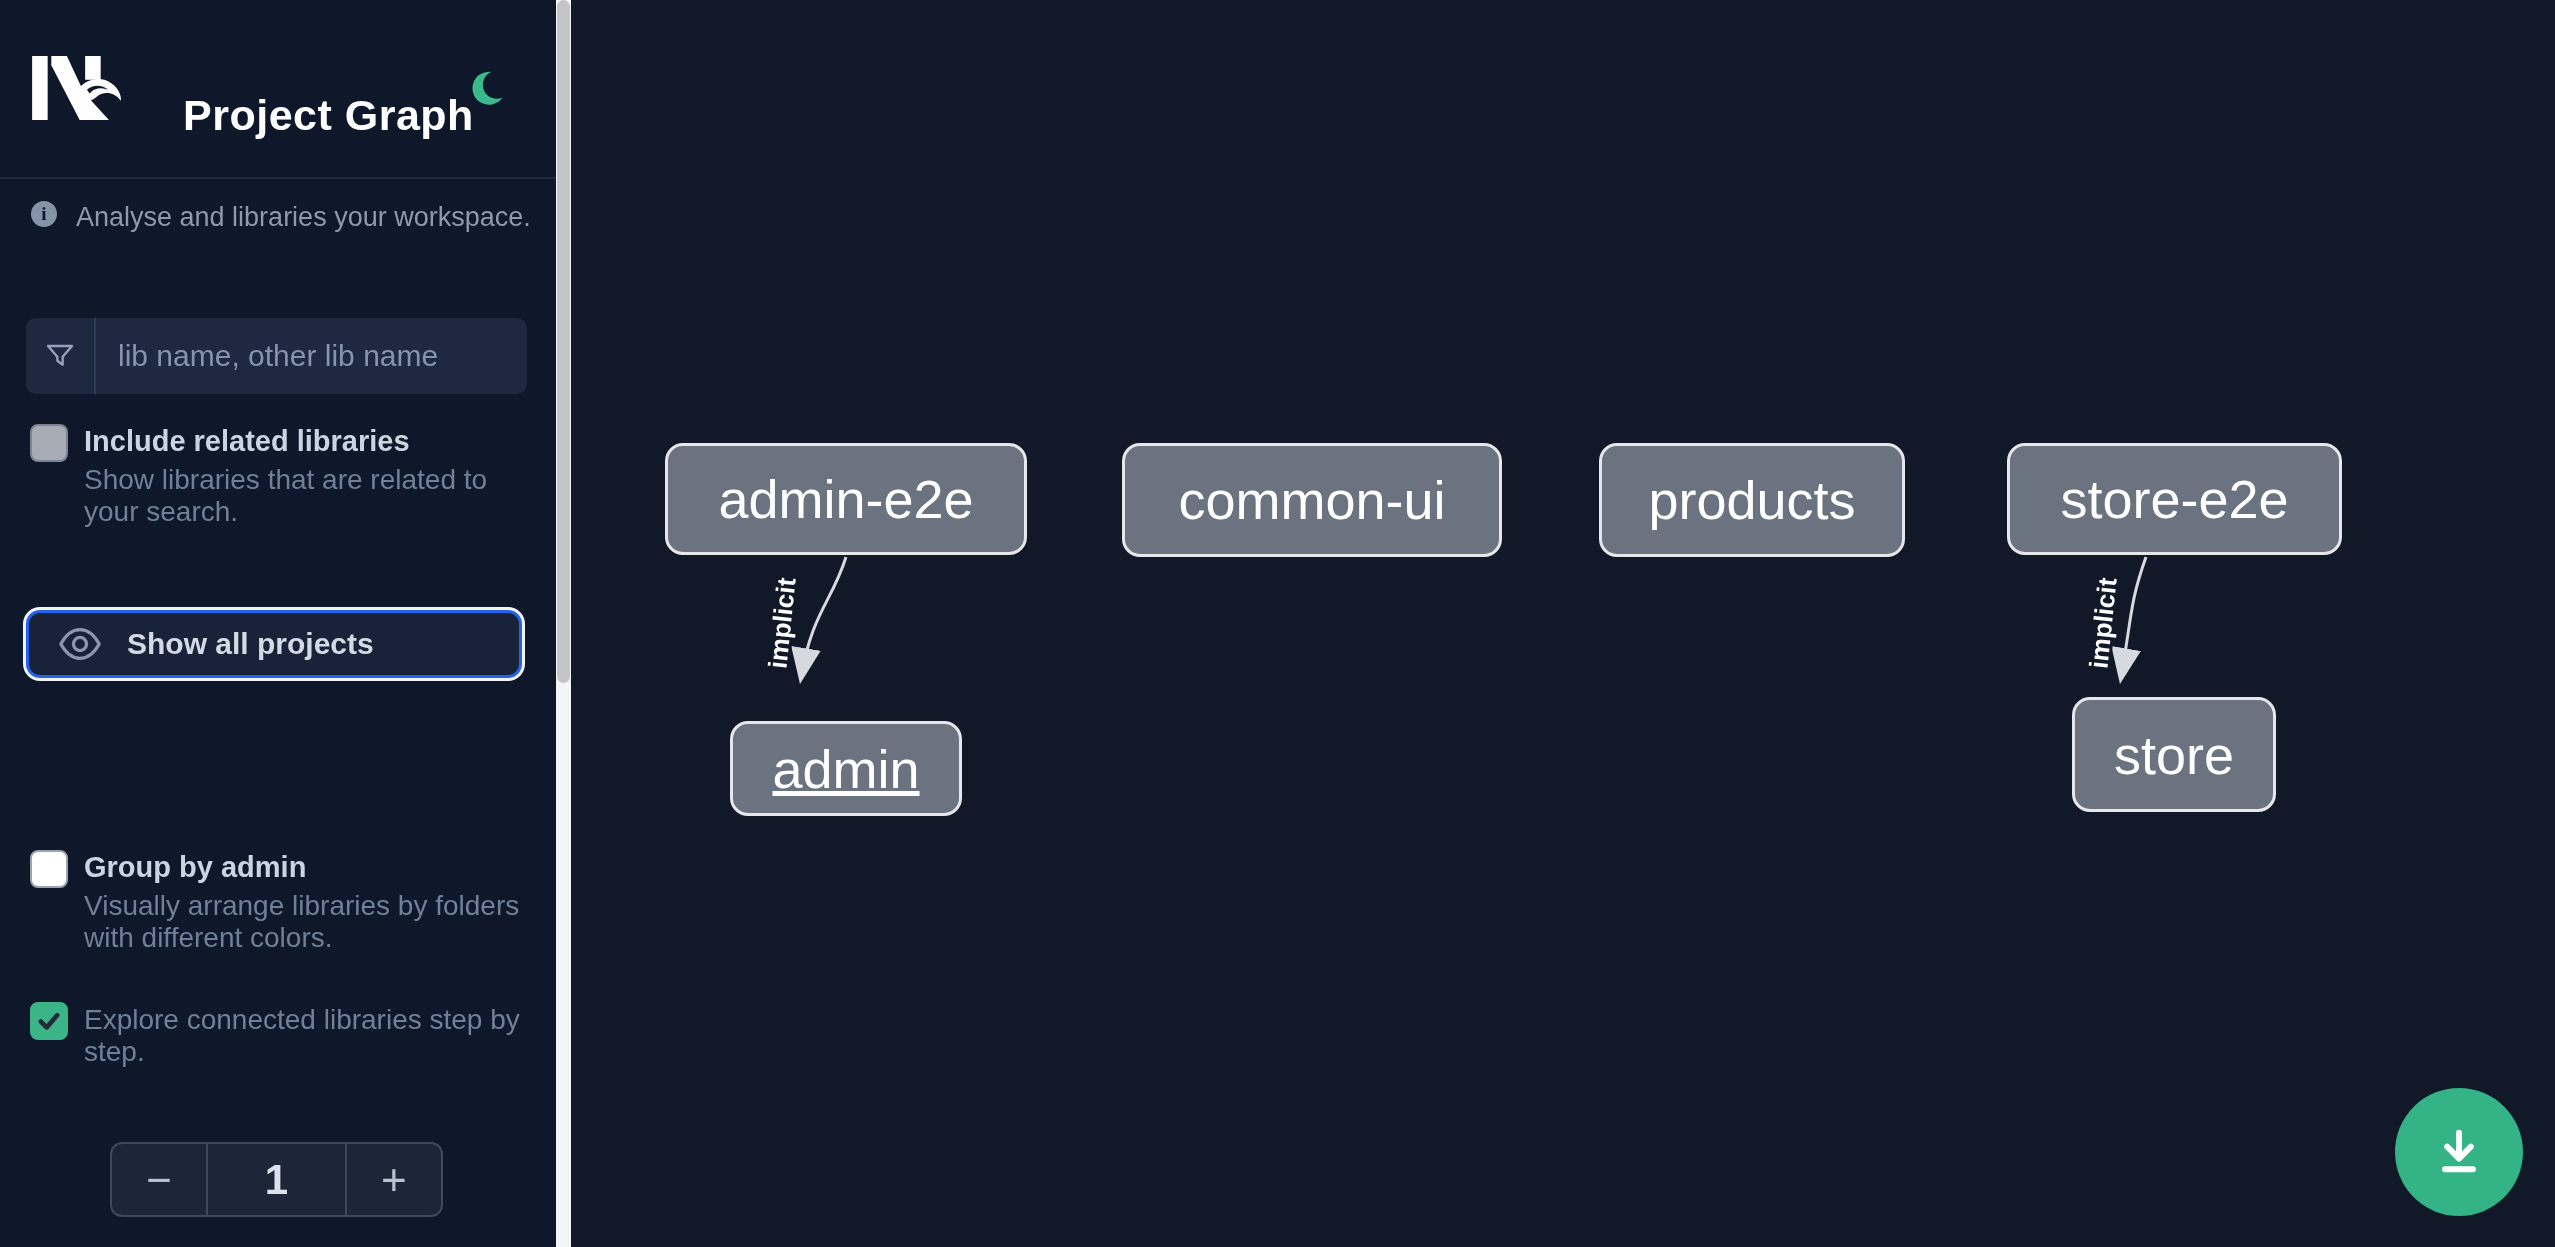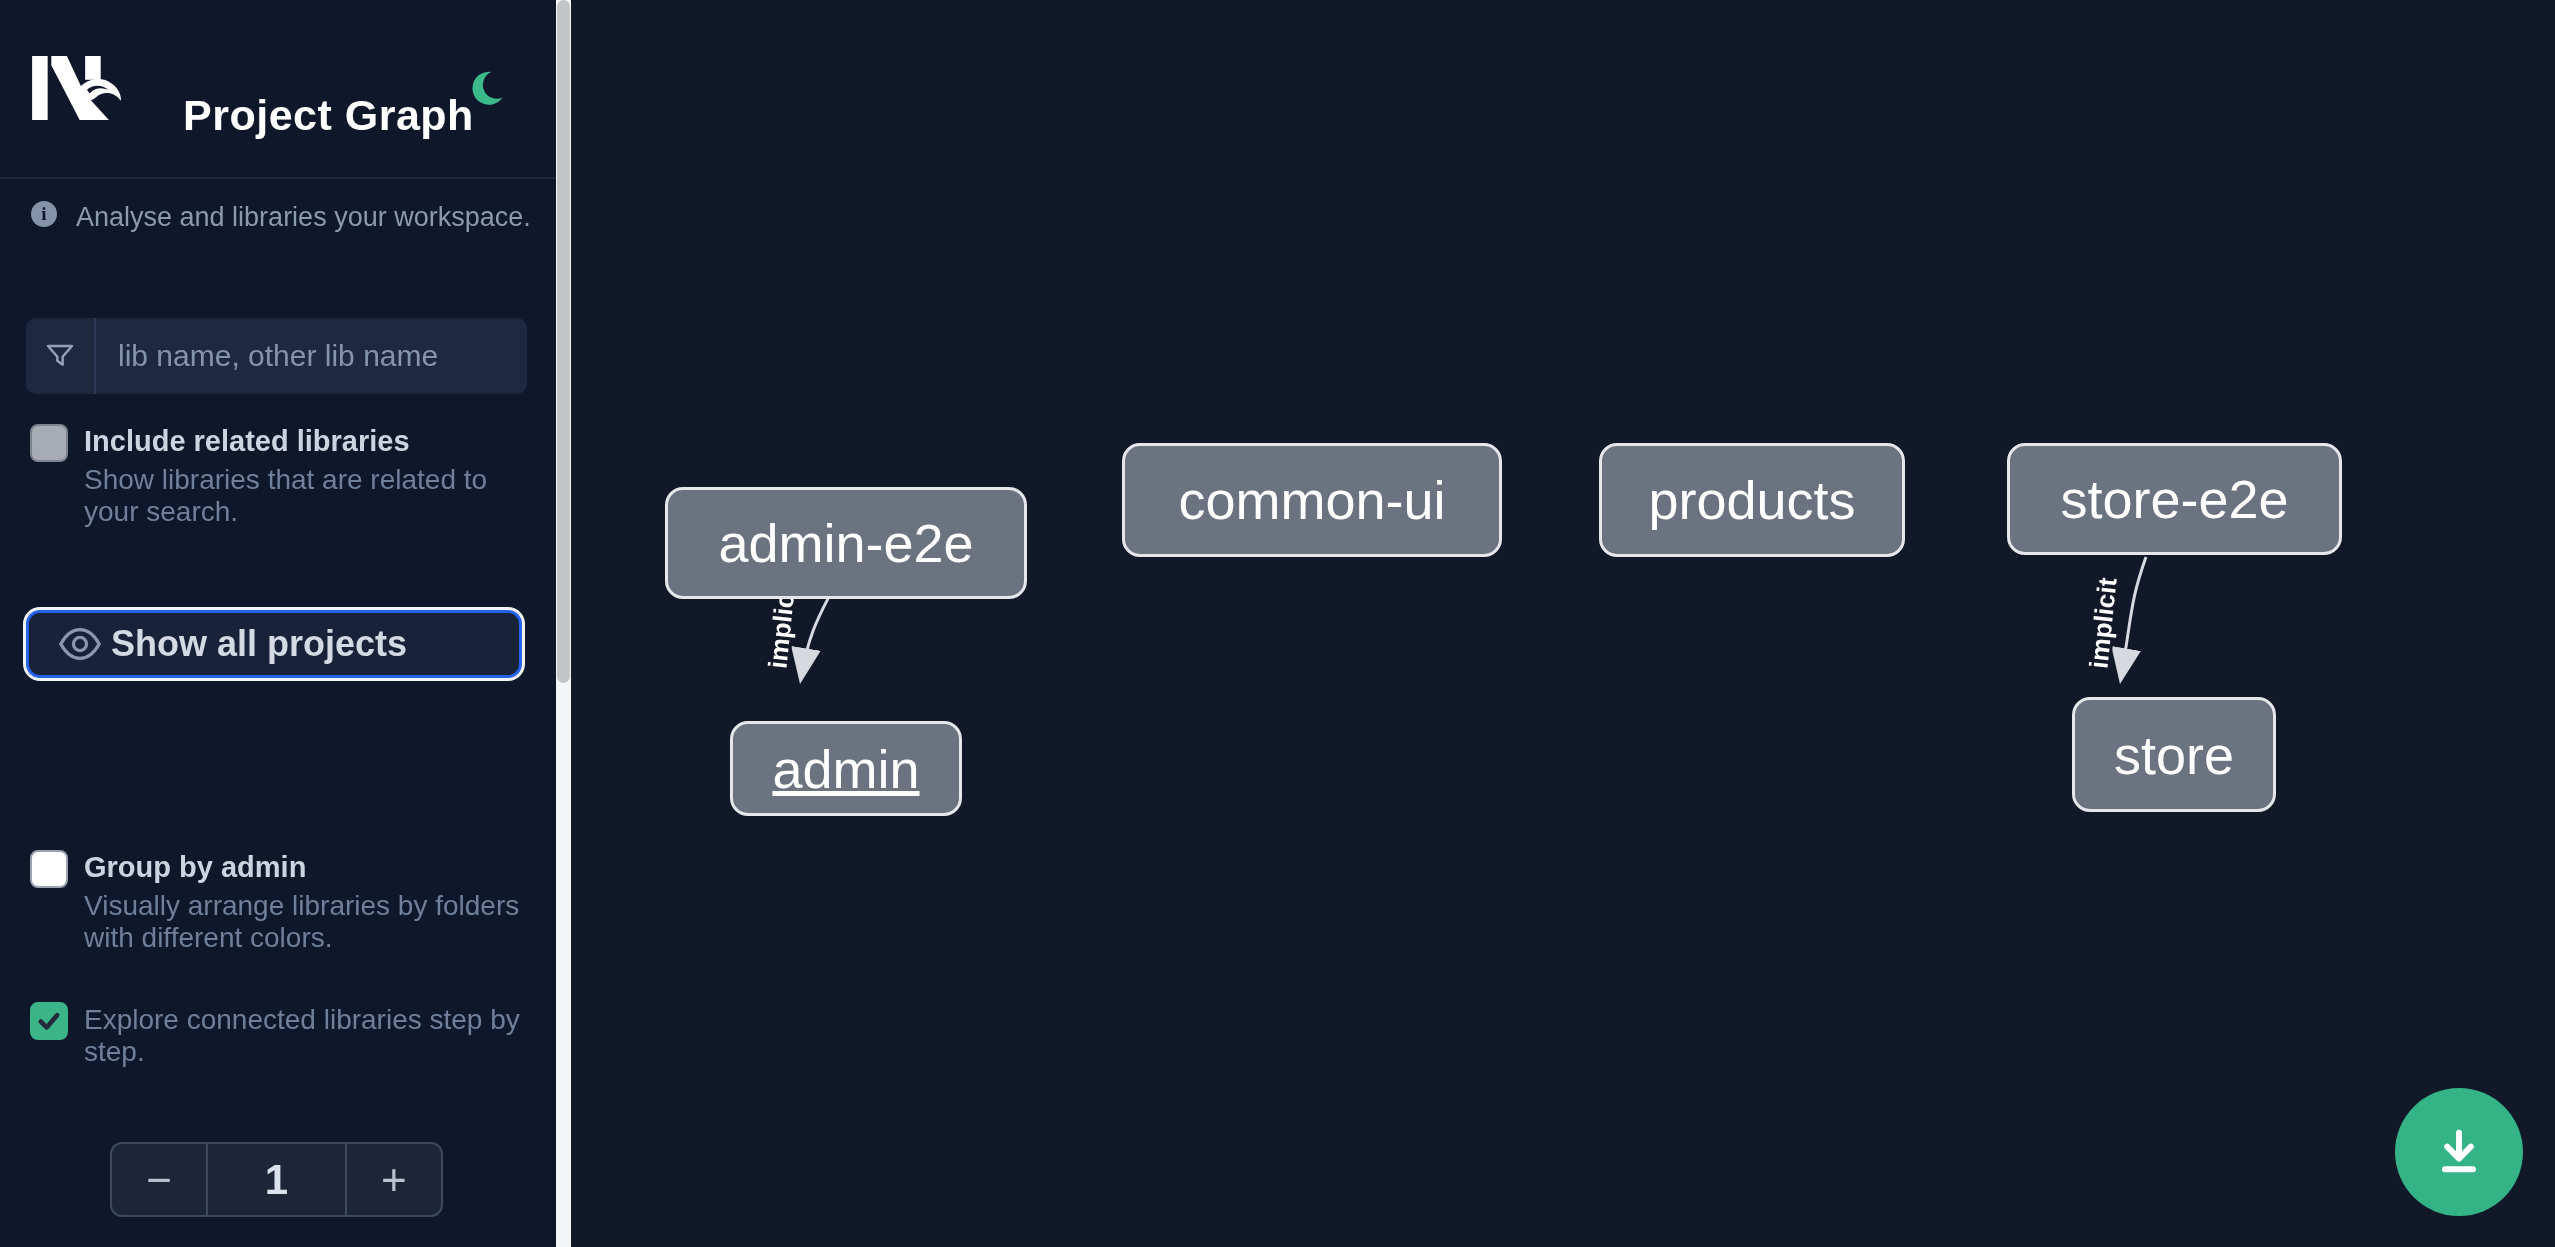--- a/index.html
+++ b/index.html
@@ -25,21 +25,21 @@
   .checkbox{position:absolute;left:0;top:2px;width:34px;height:34px;border-radius:8px;}
   .checkbox.gray{background:#a7acb4;border:2px solid #7e848f;}
   .checkbox.white{background:#ffffff;border:2px solid #9aa3af;}
   .checkbox.green{background:#3bb488;border:2px solid #3bb488;display:flex;align-items:center;justify-content:center;}
   .option-label{display:block;margin-left:54px;font-size:29px;font-weight:700;color:#cbd5e1;line-height:38px;}
   .option-desc{display:block;margin-left:54px;width:445px;font-size:28px;color:#70809a;line-height:32px;margin-top:4px;}
   
   .side-btn{position:absolute;left:26px;width:496px;height:68px;border-radius:14px;background:#18233a;
       display:flex;align-items:center;cursor:pointer;border:2px solid #46526a;padding:0;}
   .side-btn .btn-icon{margin-left:28px;width:46px;height:46px;flex:none;}
-  .side-btn .btn-label{margin-left:8px;font-size:36px;font-weight:700;color:#d3dae4;font-family:"Liberation Sans",sans-serif;}
+  .side-btn .btn-label{margin-left:24px;font-size:30px;font-weight:700;color:#d3dae4;font-family:"Liberation Sans",sans-serif;}
   .side-btn.focused{border:3px solid #2563eb;box-shadow:0 0 0 3px rgba(255,255,255,.95);}
   
   .stepper{position:absolute;left:110px;top:1142px;width:333px;height:75px;border:2px solid #3d495e;
       border-radius:12px;background:#1c2638;display:flex;box-sizing:border-box;}
   .stepper button{background:none;border:none;color:#b9c2cf;font-size:44px;cursor:pointer;width:96px;
       font-family:"Liberation Sans",sans-serif;padding:0;line-height:1;}
   .stepper .step-value{width:139px;display:flex;align-items:center;justify-content:center;color:#dbe2ec;
       font-size:42px;font-weight:600;border-left:2px solid #3d495e;border-right:2px solid #3d495e;}
   
   .scrollbar{position:absolute;left:556px;top:0;width:15px;height:1247px;background:#f4f5f6;border-right:2px solid #2b3349;}
@@ -151,21 +151,21 @@
     <g>
       <path d="M 846 557 C 832 602 812 612 801 678" fill="none" stroke="#d6d9de" stroke-width="3" marker-end="url(#arrow)"></path>
       <text class="edge-label" text-anchor="middle" transform="translate(791,624) rotate(-84)">implicit</text>
     </g>
     <g>
       <path d="M 2146 557 C 2130 602 2132 614 2121 678" fill="none" stroke="#d6d9de" stroke-width="3" marker-end="url(#arrow)"></path>
       <text class="edge-label" text-anchor="middle" transform="translate(2112,624) rotate(-84)">implicit</text>
     </g>
   </svg>
 
-  <div class="graph-node" style="left:665px;top:443px;width:362px;height:112px;margin-top:44px;">admin-e2e</div>
+  <div class="graph-node" style="left:665px;top:443px;width:362px;height:112px;">admin-e2e</div>
   <div class="graph-node" style="left:1122px;top:443px;width:380px;height:114px;">common-ui</div>
   <div class="graph-node" style="left:1599px;top:443px;width:306px;height:114px;">products</div>
   <div class="graph-node" style="left:2007px;top:443px;width:335px;height:112px;">store-e2e</div>
   <div class="graph-node" style="left:730px;top:721px;width:232px;height:95px;text-decoration:underline;">admin</div>
   <div class="graph-node" style="left:2072px;top:697px;width:204px;height:115px;">store</div>
 
   <button class="fab">
     <span>
       <svg viewBox="0 0 52 52" width="56" height="56" fill="none" stroke="#ffffff" stroke-width="5.5" stroke-linecap="round" stroke-linejoin="round">
         <path d="M26 9 V32"></path>

